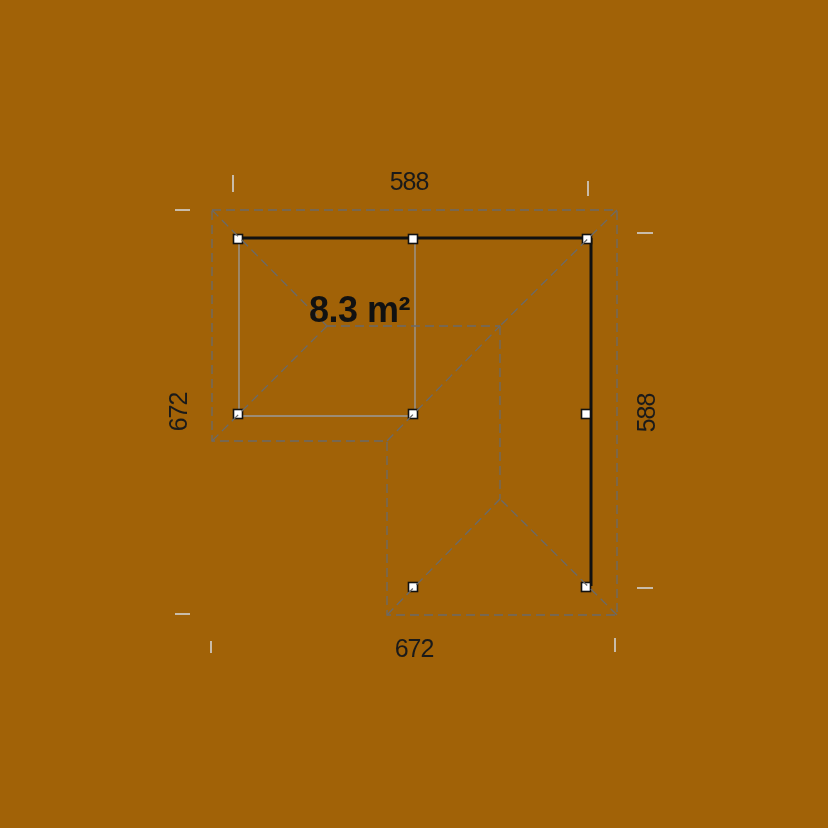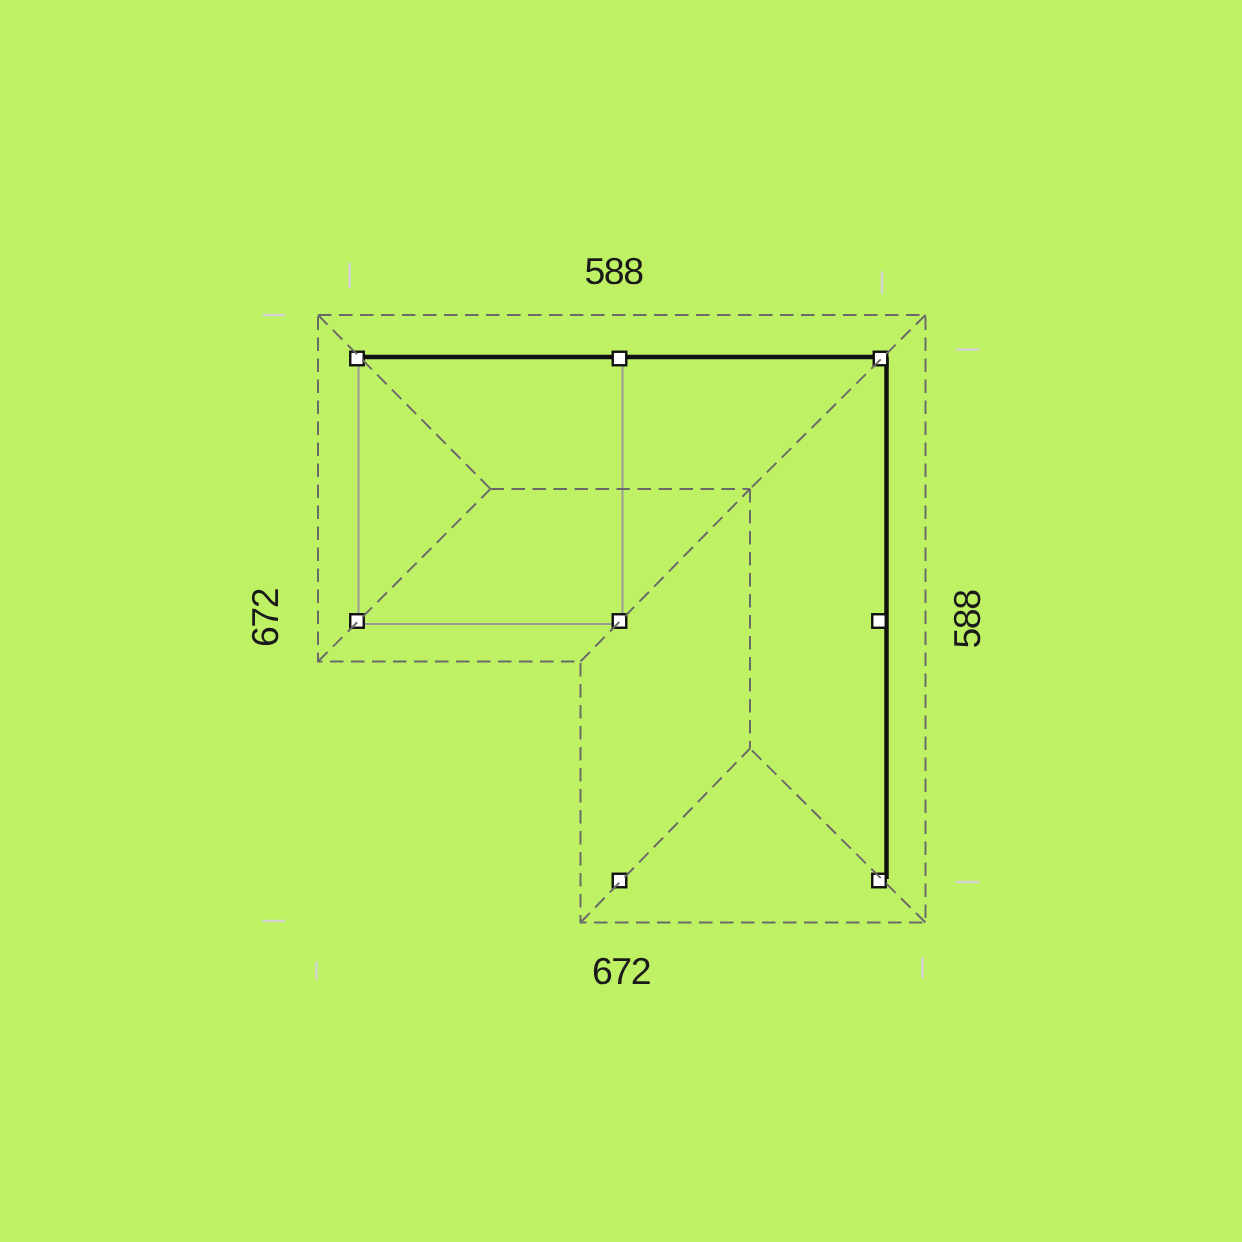--- a/index.html
+++ b/index.html
@@ -4,21 +4,21 @@
 <style>
   html, body {
     margin: 0;
     padding: 0;
     background: #ffffff;
   }
   .canvas {
     position: relative;
     width: 828px;
     height: 828px;
-    background: #bef264;
+    background: #a16207;
     overflow: hidden;
     font-family: "Liberation Sans", sans-serif;
   }
   #plan-svg {
     position: absolute;
     left: 0;
     top: 0;
   }
   .dim {
     position: absolute;
@@ -80,13 +80,14 @@
       <line x1="500" y1="326" x2="500" y2="499" stroke="#6a6a6a" stroke-width="1.3" stroke-dasharray="9 5"></line>
       <line x1="387" y1="615" x2="500" y2="499" stroke="#6a6a6a" stroke-width="1.3" stroke-dasharray="9 5"></line>
       <line x1="617" y1="615" x2="500" y2="499" stroke="#6a6a6a" stroke-width="1.3" stroke-dasharray="9 5"></line>
     </svg>
 
   <div class="dim dim-top">588</div>
   <div class="dim dim-bottom">672</div>
   <div class="dim dim-left">672</div>
   <div class="dim dim-right">588</div>
 
+  <div class="area area-small">8.3 m²</div>
 </div>
 
 </body></html>

